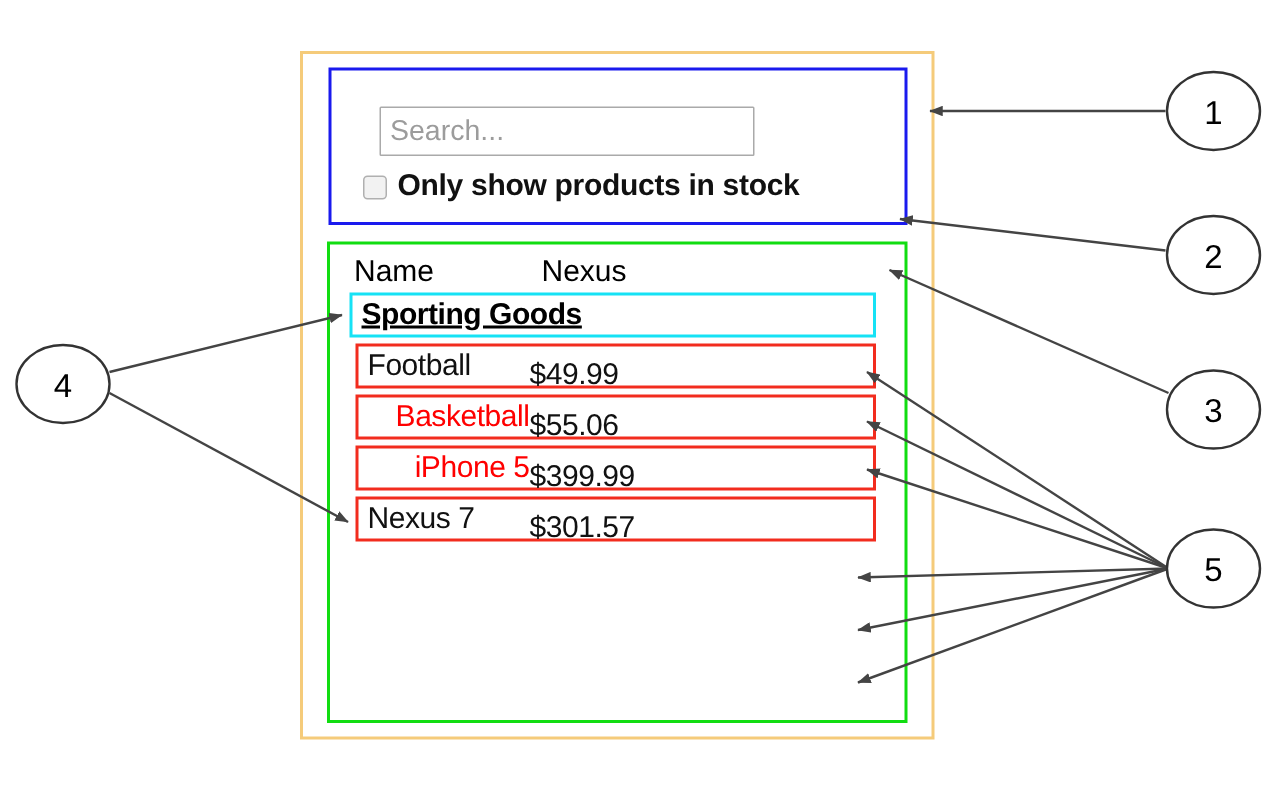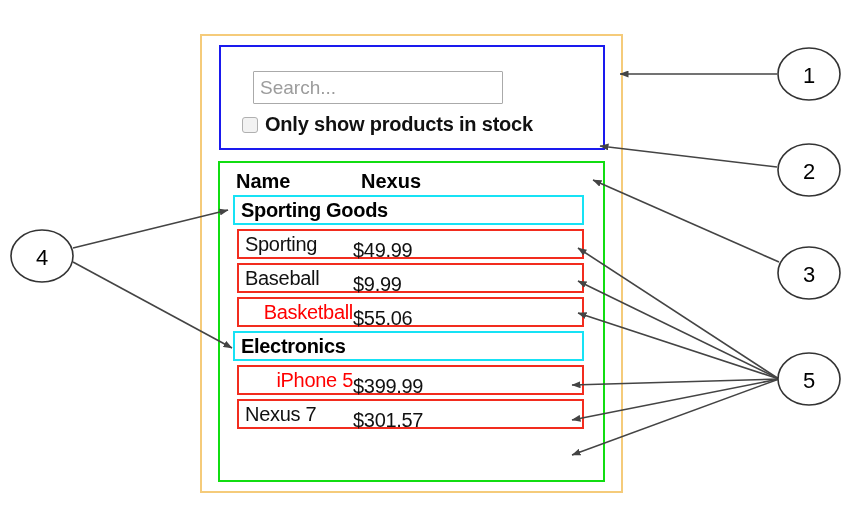--- a/index.html
+++ b/index.html
@@ -130,21 +130,21 @@
     left: 16px;
     top: 4px;
     width: 350px;
     height: 28px;
     display: flex;
     align-items: center;
   }
   .th {
     font-family: "Liberation Sans", sans-serif;
     font-size: 20px;
-    font-weight: bold;
+    font-weight: normal;
     color: #000000;
   }
   .th.name-col { width: 125px; }
   .th.price-col { width: 120px; }
 
   .rows {
     position: absolute;
     left: 0;
     top: 32px;
     width: 100%;
@@ -184,20 +184,21 @@
     color: #111111;
     font-family: "Liberation Sans", sans-serif;
     white-space: nowrap;
     letter-spacing: -0.3px;
     margin-top: 12px;
   }
   .row.category .cell-name {
     font-weight: bold;
     width: auto;
     color: #000000;
+    text-decoration: underline;
   }
   .cell-name.out-of-stock { color: #ff0000; text-align: right; }
 </style>
 </head>
 <body>
 
 <div id="stage">
 
   <div class="outer-box"></div>
 
@@ -212,33 +213,26 @@
   <div class="table-panel">
     <div class="table-header">
       <span class="th name-col">Name</span>
       <span class="th price-col">Nexus</span>
     </div>
     <div class="rows" id="rows-container">
         <div class="row category">
           <span class="cell-name">Sporting Goods</span>
         </div>
         <div class="row product">
-          <span class="cell-name">Sporting</span>
+          <span class="cell-name">Football</span>
           <span class="cell-price">$49.99</span>
-        </div>
-        <div class="row product">
-          <span class="cell-name">Baseball</span>
-          <span class="cell-price">$9.99</span>
         </div>
         <div class="row product">
           <span class="cell-name out-of-stock">Basketball</span>
           <span class="cell-price">$55.06</span>
-        </div>
-        <div class="row category">
-          <span class="cell-name">Electronics</span>
         </div>
         <div class="row product">
           <span class="cell-name out-of-stock">iPhone 5</span>
           <span class="cell-price">$399.99</span>
         </div>
         <div class="row product">
           <span class="cell-name">Nexus 7</span>
           <span class="cell-price">$301.57</span>
         </div>
       </div>

